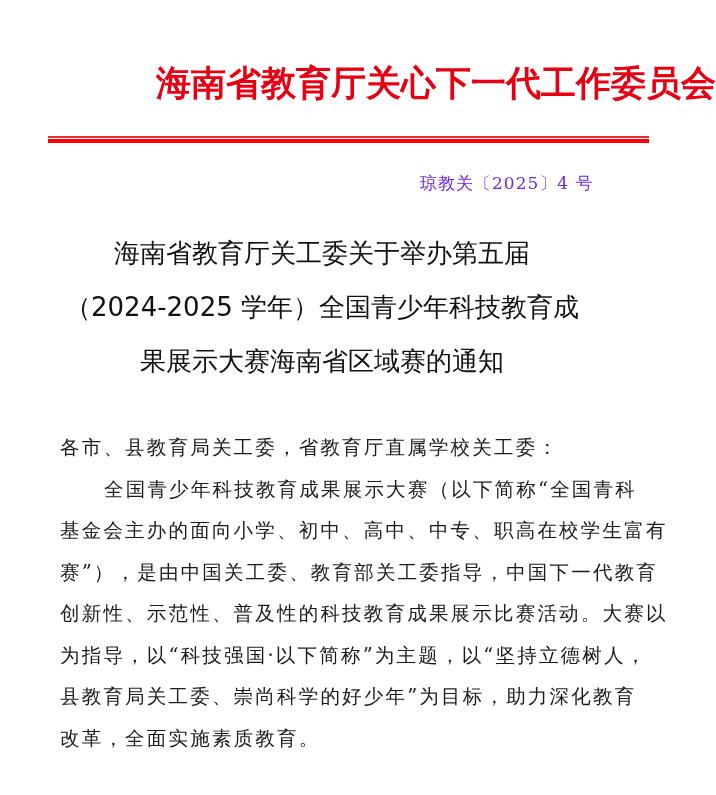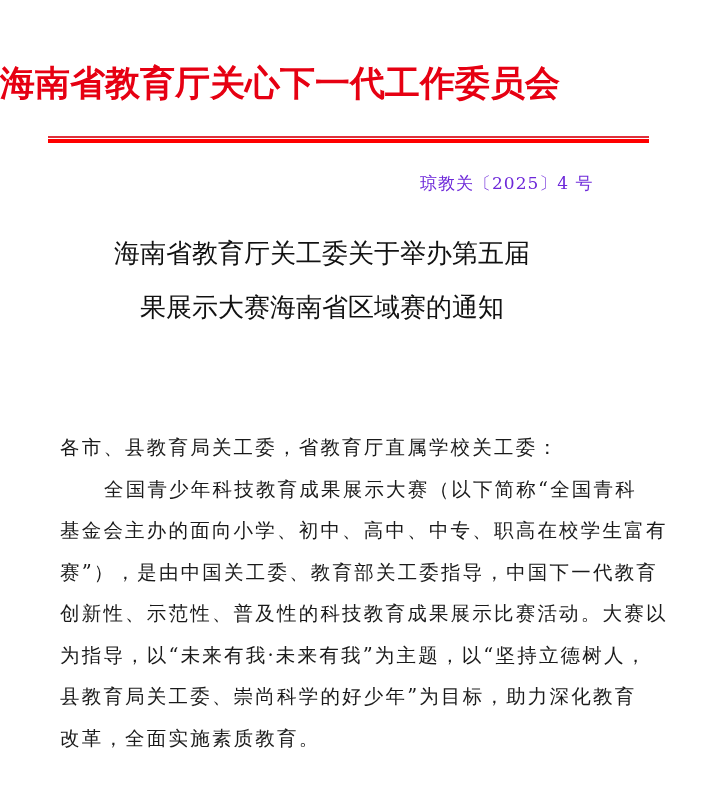--- a/index.html
+++ b/index.html
@@ -1,42 +1,43 @@
 <!DOCTYPE html>
 <html><head>
   <meta charset="utf-8">
   <style>
     html, body { margin: 0; padding: 0; background: #ffffff; }
     body { width: 716px; height: 795px; position: relative; overflow: hidden; font-family: "DejaVu Serif", "Liberation Serif", serif; color: #1a1a1a; }
-    .header-title { position: absolute; left: 0; width: 716px; top: 58px; text-align: left; font-family: "DejaVu Sans", "Liberation Sans", sans-serif; font-size: 35px; font-weight: bold; letter-spacing: 0px; color: #e60012; line-height: 50px; }
+    .header-title { position: absolute; left: 0; width: 716px; top: 58px; text-align: right; font-family: "DejaVu Sans", "Liberation Sans", sans-serif; font-size: 35px; font-weight: bold; letter-spacing: 0px; color: #e60012; line-height: 50px; }
     .red-line-thin { position: absolute; left: 48px; width: 601px; top: 136px; height: 2px; background: #e0303a; }
     .red-line-thick { position: absolute; left: 48px; width: 601px; top: 139px; height: 4px; background: #ff0000; }
     .doc-number { position: absolute; left: 420px; top: 172px; font-family: "DejaVu Serif", "Liberation Serif", serif; font-size: 17px; color: #6d28d9; letter-spacing: 1px; white-space: pre; }
     .doc-title { position: absolute; left: 0; width: 644px; top: 226px; text-align: center; font-family: "DejaVu Sans", "Liberation Sans", sans-serif; font-size: 26px; color: #111; line-height: 54px; }
     .doc-title div { white-space: nowrap; }
     .body-text { position: absolute; left: 60px; width: 610px; top: 427px; font-family: "DejaVu Serif", "Liberation Serif", serif; font-size: 19.5px; line-height: 41.5px; color: #1a1a1a; letter-spacing: 2.2px; }
     .body-text .line { white-space: nowrap; height: 41.5px; }
     .body-text .indent { padding-left: 44px; }
   </style>
 </head>
 <body>
 
 <div class="header-title">海南省教育厅关心下一代工作委员会</div>
 <div class="red-line-thin"></div>
 <div class="red-line-thick"></div>
 
 <div class="doc-number">琼教关〔2025〕4 号</div>
 
 <div class="doc-title">
   <div>海南省教育厅关工委关于举办第五届</div>
+  <div>（2024-2025 学年）全国青少年科技教育成</div>
   <div>果展示大赛海南省区域赛的通知</div>
 </div>
 
 <div class="body-text">
   <div class="line">各市、县教育局关工委，省教育厅直属学校关工委：</div>
   <div class="line indent">全国青少年科技教育成果展示大赛（以下简称“全国青科</div>
   <div class="line">基金会主办的面向小学、初中、高中、中专、职高在校学生富有</div>
   <div class="line">赛”），是由中国关工委、教育部关工委指导，中国下一代教育</div>
   <div class="line">创新性、示范性、普及性的科技教育成果展示比赛活动。大赛以</div>
-  <div class="line">为指导，以“未来有我·未来有我”为主题，以“坚持立德树人，</div>
+  <div class="line">为指导，以“科技强国·以下简称”为主题，以“坚持立德树人，</div>
   <div class="line">县教育局关工委、崇尚科学的好少年”为目标，助力深化教育</div>
   <div class="line">改革，全面实施素质教育。</div>
 </div>
 
 </body></html>

